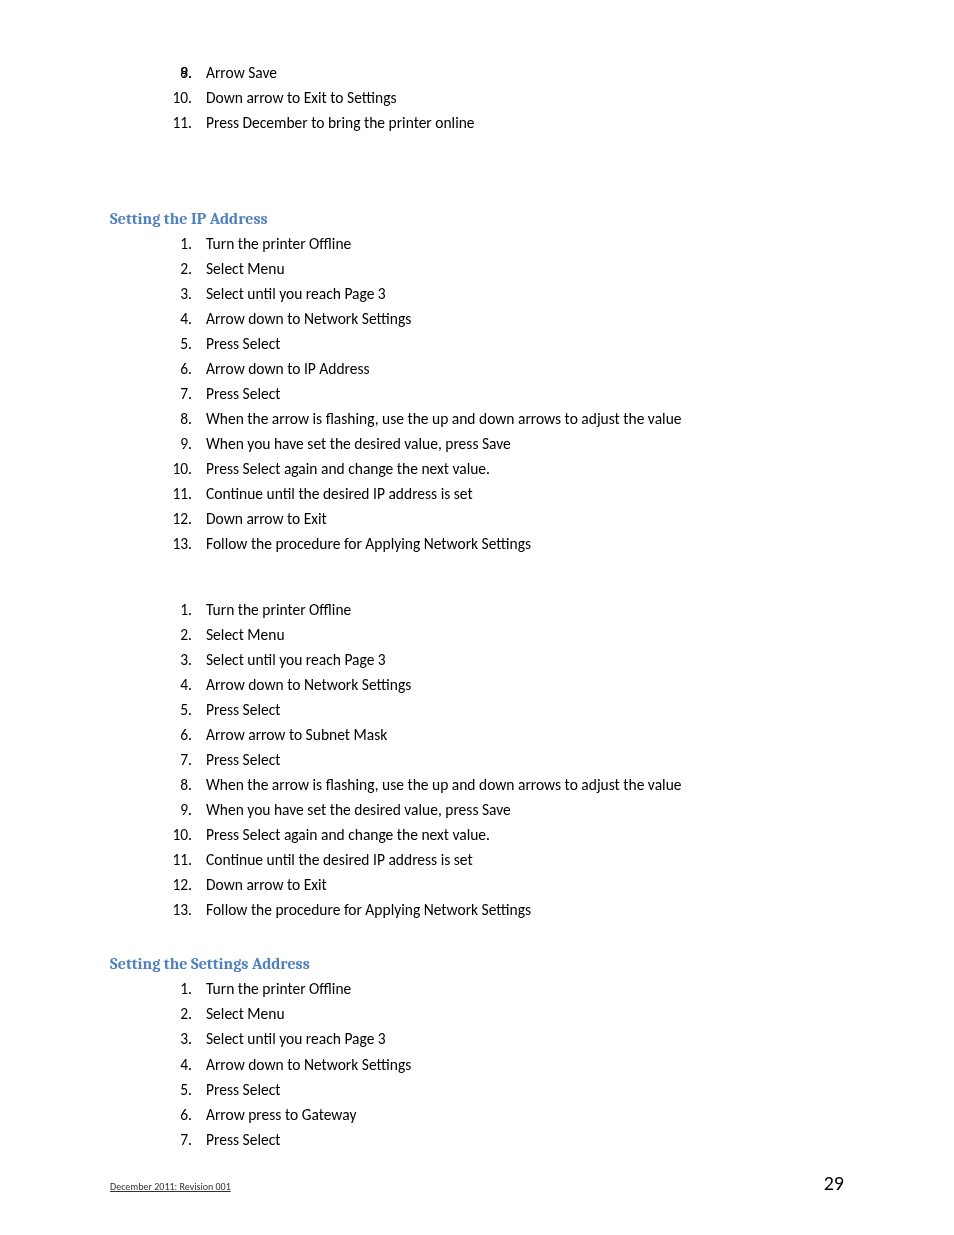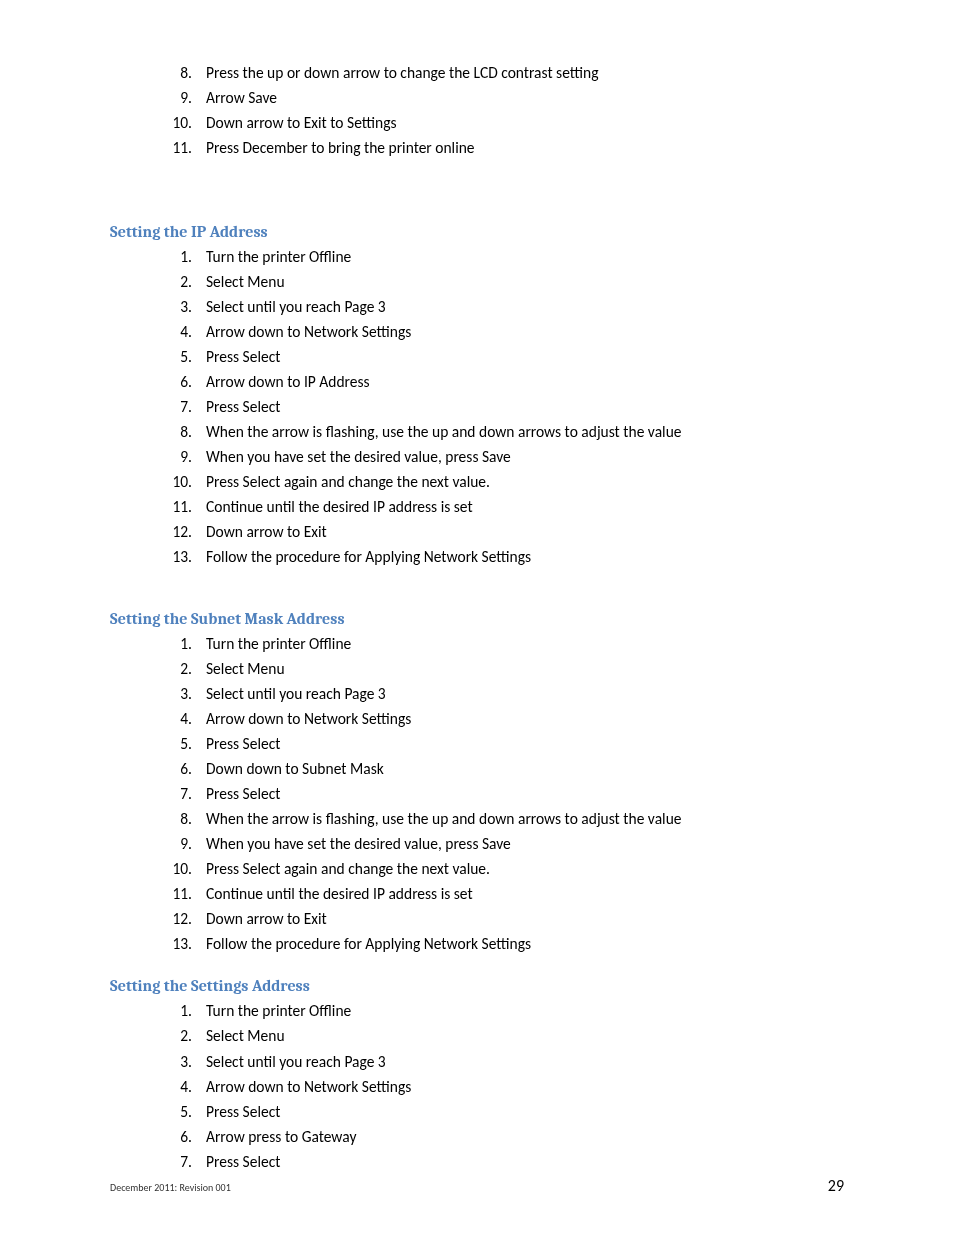--- a/index.html
+++ b/index.html
@@ -18,21 +18,21 @@
     padding: 60px 110px 60px 110px;
     position: relative;
     height: 1235px;
     box-sizing: border-box;
   }
   .heading {
     font-family: Cambria, Georgia, "Times New Roman", serif;
     font-weight: bold;
     color: #4F81BD;
     font-size: 16px;
-    margin-top: 0;
+    margin-top: 12px;
     margin-bottom: 4px;
   }
   ol.numbered {
     list-style: none;
     padding: 0;
     margin: 0 0 0 54px;
   }
   ol.numbered li {
     position: relative;
     padding-left: 42px;
@@ -53,33 +53,34 @@
     bottom: 40px;
     left: 110px;
     right: 110px;
     display: flex;
     justify-content: space-between;
     align-items: baseline;
   }
   .footer-left {
     font-size: 10px;
     color: #333;
+    text-decoration: underline;
   }
   .footer-right {
-    font-size: 16px;
+    font-size: 20px;
     color: #000;
   }
 </style>
 </head>
 <body>
 
 <div class="page">
 
   <ol class="numbered" id="intro-list">
-      <li><span class="num">8.</span><span>Press the up or down arrow to change the LCD contrast setting</span></li>
+      <li><span class="num">8.</span></li>
       <li><span class="num">9.</span><span>Arrow Save</span></li>
       <li><span class="num">10.</span><span>Down arrow to Exit to Settings</span></li>
       <li><span class="num">11.</span><span>Press December to bring the printer online</span></li>
     </ol>
 
   <div id="sections">
       <div class="section-gap-large"></div>
       <div class="heading">Setting the IP Address</div>
       <ol class="numbered">
         <li><span class="num">1.</span><span>Turn the printer Offline</span></li>
@@ -90,28 +91,27 @@
         <li><span class="num">6.</span><span>Arrow down to IP Address</span></li>
         <li><span class="num">7.</span><span>Press Select</span></li>
         <li><span class="num">8.</span><span>When the arrow is flashing, use the up and down arrows to adjust the value</span></li>
         <li><span class="num">9.</span><span>When you have set the desired value, press Save</span></li>
         <li><span class="num">10.</span><span>Press Select again and change the next value.</span></li>
         <li><span class="num">11.</span><span>Continue until the desired IP address is set</span></li>
         <li><span class="num">12.</span><span>Down arrow to Exit</span></li>
         <li><span class="num">13.</span><span>Follow the procedure for Applying Network Settings</span></li>
       </ol>
       <div class="section-gap-med"></div>
-      <div class="heading">Setting the Subnet Mask  Address</div>
       <ol class="numbered">
         <li><span class="num">1.</span><span>Turn the printer Offline</span></li>
         <li><span class="num">2.</span><span>Select Menu</span></li>
         <li><span class="num">3.</span><span>Select until you reach Page 3</span></li>
         <li><span class="num">4.</span><span>Arrow down to Network Settings</span></li>
         <li><span class="num">5.</span><span>Press Select</span></li>
-        <li><span class="num">6.</span><span>Down down to Subnet Mask</span></li>
+        <li><span class="num">6.</span><span>Arrow arrow to Subnet Mask</span></li>
         <li><span class="num">7.</span><span>Press Select</span></li>
         <li><span class="num">8.</span><span>When the arrow is flashing, use the up and down arrows to adjust the value</span></li>
         <li><span class="num">9.</span><span>When you have set the desired value, press Save</span></li>
         <li><span class="num">10.</span><span>Press Select again and change the next value.</span></li>
         <li><span class="num">11.</span><span>Continue until the desired IP address is set</span></li>
         <li><span class="num">12.</span><span>Down arrow to Exit</span></li>
         <li><span class="num">13.</span><span>Follow the procedure for Applying Network Settings</span></li>
       </ol>
       <div class="section-gap-small"></div>
       <div class="heading">Setting the Settings Address</div>

